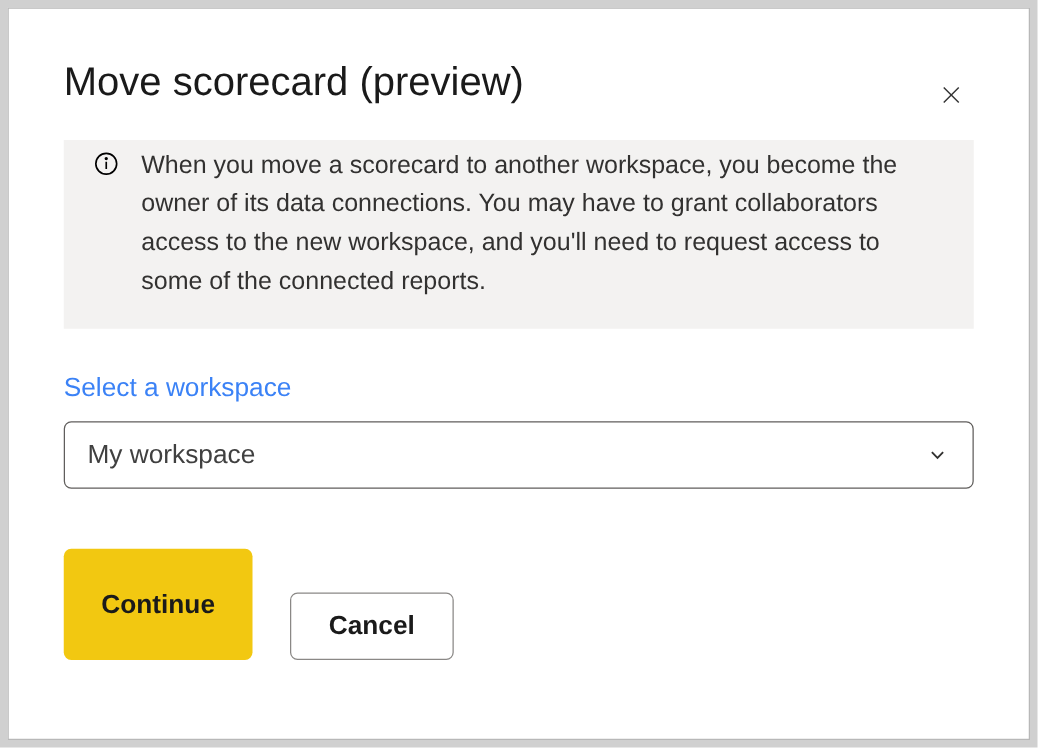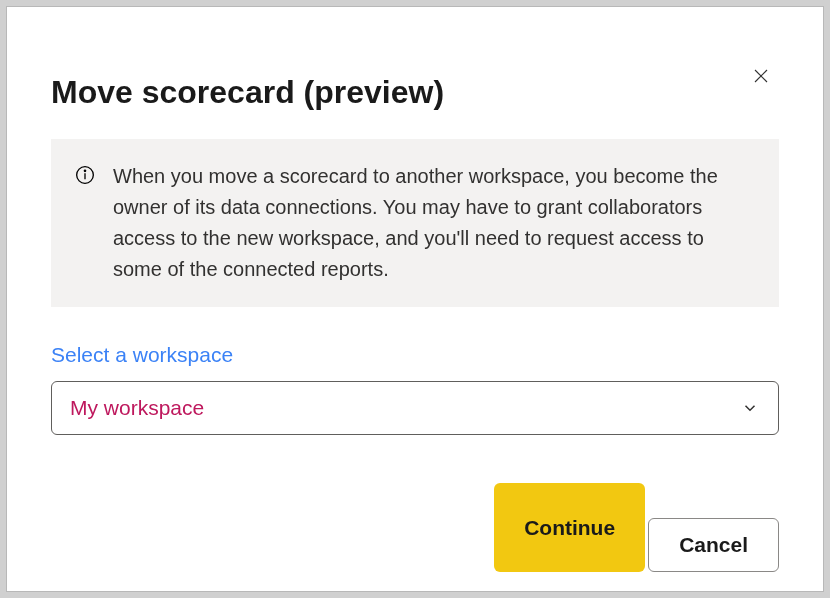--- a/index.html
+++ b/index.html
@@ -19,24 +19,23 @@
     .dialog {
       background: #ffffff;
       width: 818px;
       height: 586px;
       padding: 40px 44px;
       position: relative;
       border: 1px solid #b8b8b8;
     }
     .dialog-title {
       font-size: 32px;
-      font-weight: 700;
+      font-weight: 400;
       color: #1a1a1a;
       margin-bottom: 28px;
-      margin-top: 27px;
     }
     .close-btn {
       position: absolute;
       top: 58px;
       right: 50px;
       width: 24px;
       height: 24px;
       background: none;
       border: none;
       cursor: pointer;
@@ -44,21 +43,21 @@
       align-items: center;
       justify-content: center;
       color: #323232;
     }
     .close-btn svg {
       width: 18px;
       height: 18px;
     }
     .info-box {
       background: #f3f2f1;
-      padding: 22px 28px 22px 24px;
+      padding: 5px 28px 22px 24px;
       display: flex;
       gap: 18px;
       align-items: flex-start;
       margin-bottom: 36px;
     }
     .info-icon {
       flex-shrink: 0;
       width: 20px;
       height: 20px;
       margin-top: 4px;
@@ -79,21 +78,21 @@
       font-size: 21px;
       color: #3b82f6;
       margin-bottom: 14px;
       display: block;
     }
     .dropdown {
       width: 100%;
       padding: 14px 18px;
       font-size: 21px;
       font-family: inherit;
-      color: #be185d;
+      color: #404040;
       background: #ffffff;
       border: 1.5px solid #605e5c;
       border-radius: 6px;
       cursor: pointer;
       appearance: none;
       -webkit-appearance: none;
       position: relative;
     }
     .dropdown-wrapper {
       position: relative;
@@ -104,22 +103,21 @@
       right: 20px;
       top: 50%;
       transform: translateY(-50%);
       pointer-events: none;
       width: 18px;
       height: 18px;
       color: #323130;
     }
     .button-row {
       display: flex;
-      justify-content: flex-end;
-      gap: 3px;
+      gap: 30px;
     }
     .btn {
       padding: 14px 30px;
       font-size: 21px;
       font-family: inherit;
       font-weight: 600;
       border-radius: 6px;
       cursor: pointer;
       border: none;
     }

